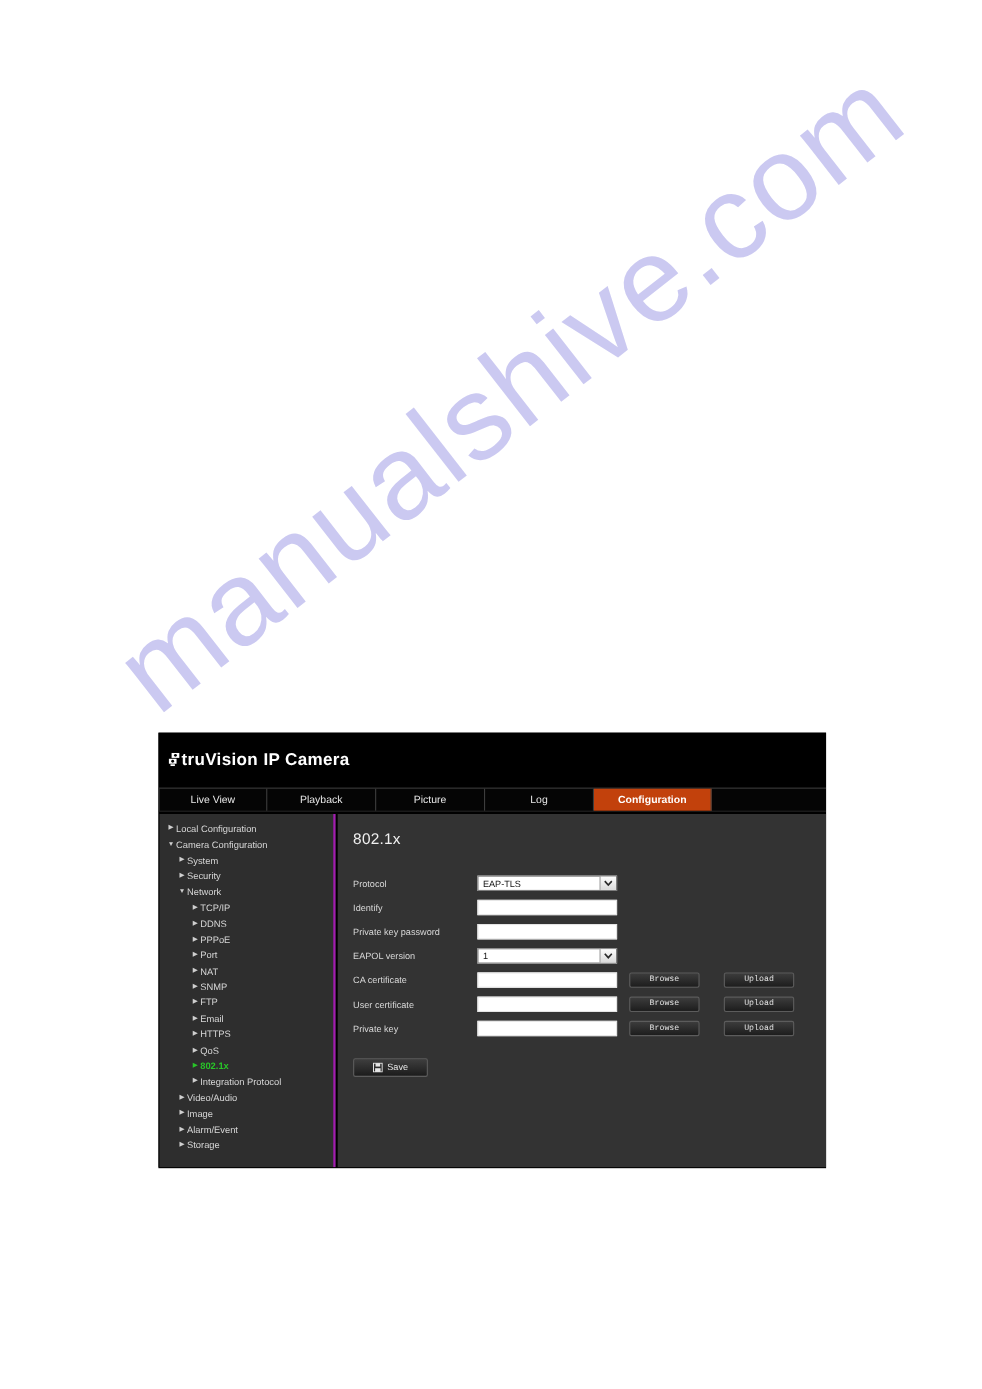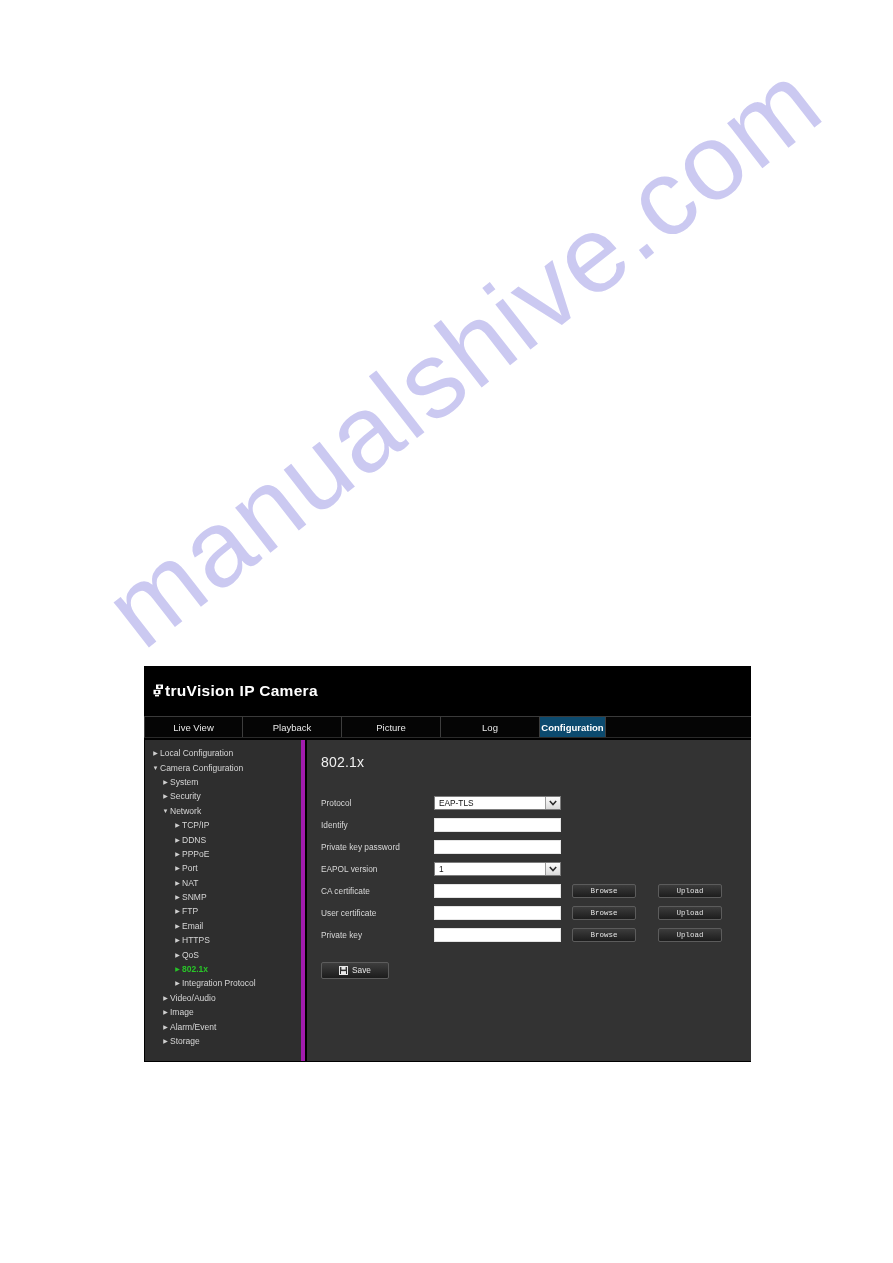--- a/index.html
+++ b/index.html
@@ -97,45 +97,45 @@
     align-items: center;
     justify-content: center;
     color: #e8e8e8;
     font-size: 9.5px;
     border-right: 1px solid #3d3d3d;
     box-sizing: border-box;
     cursor: pointer;
   }
   .tab:first-child { border-left: 1px solid #3d3d3d; }
   .tab.active {
-    background: #0c4a6e;
+    background: #c2410c;
     color: #ffffff;
     font-weight: bold;
-    width: 66px;
+    width: 107px;
   }
   .tab-filler {
     flex: 1;
     border-right: none;
   }
 
   
   .ui-body {
     display: flex;
     height: 323px;
     background: #000000;
     padding-top: 2px;
     box-sizing: border-box;
   }
 
   
   .sidebar {
     width: 160px;
     margin-left: 1px;
     background: #2e2e2e;
-    border-right: 4px solid #a21caf;
+    border-right: 2px solid #a21caf;
     padding-top: 6px;
     box-sizing: border-box;
     flex: none;
   }
   .nav-item {
     display: flex;
     align-items: center;
     height: 14.4px;
     color: #d6d6d6;
     font-size: 8.5px;

